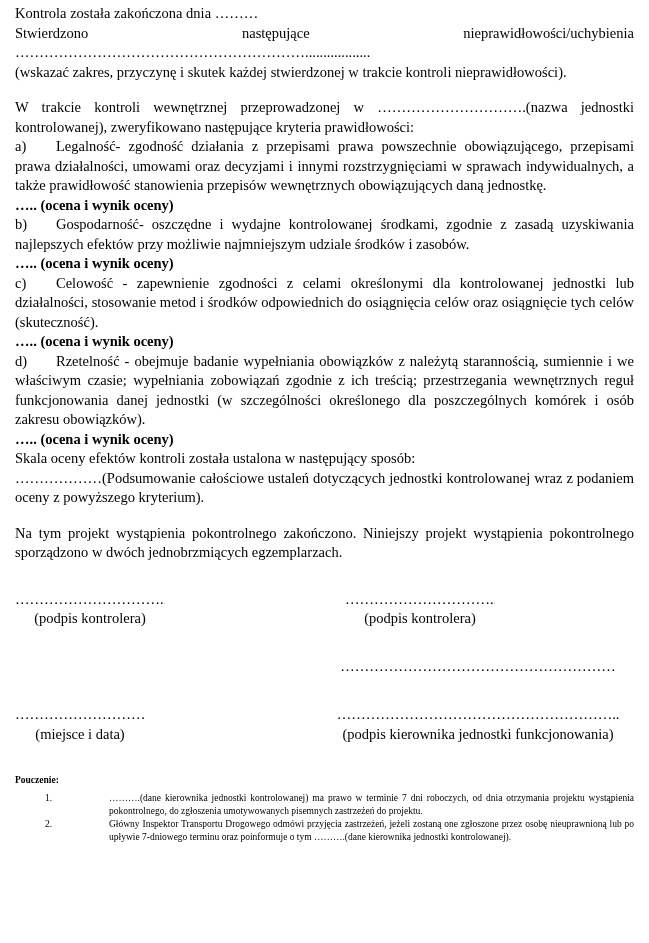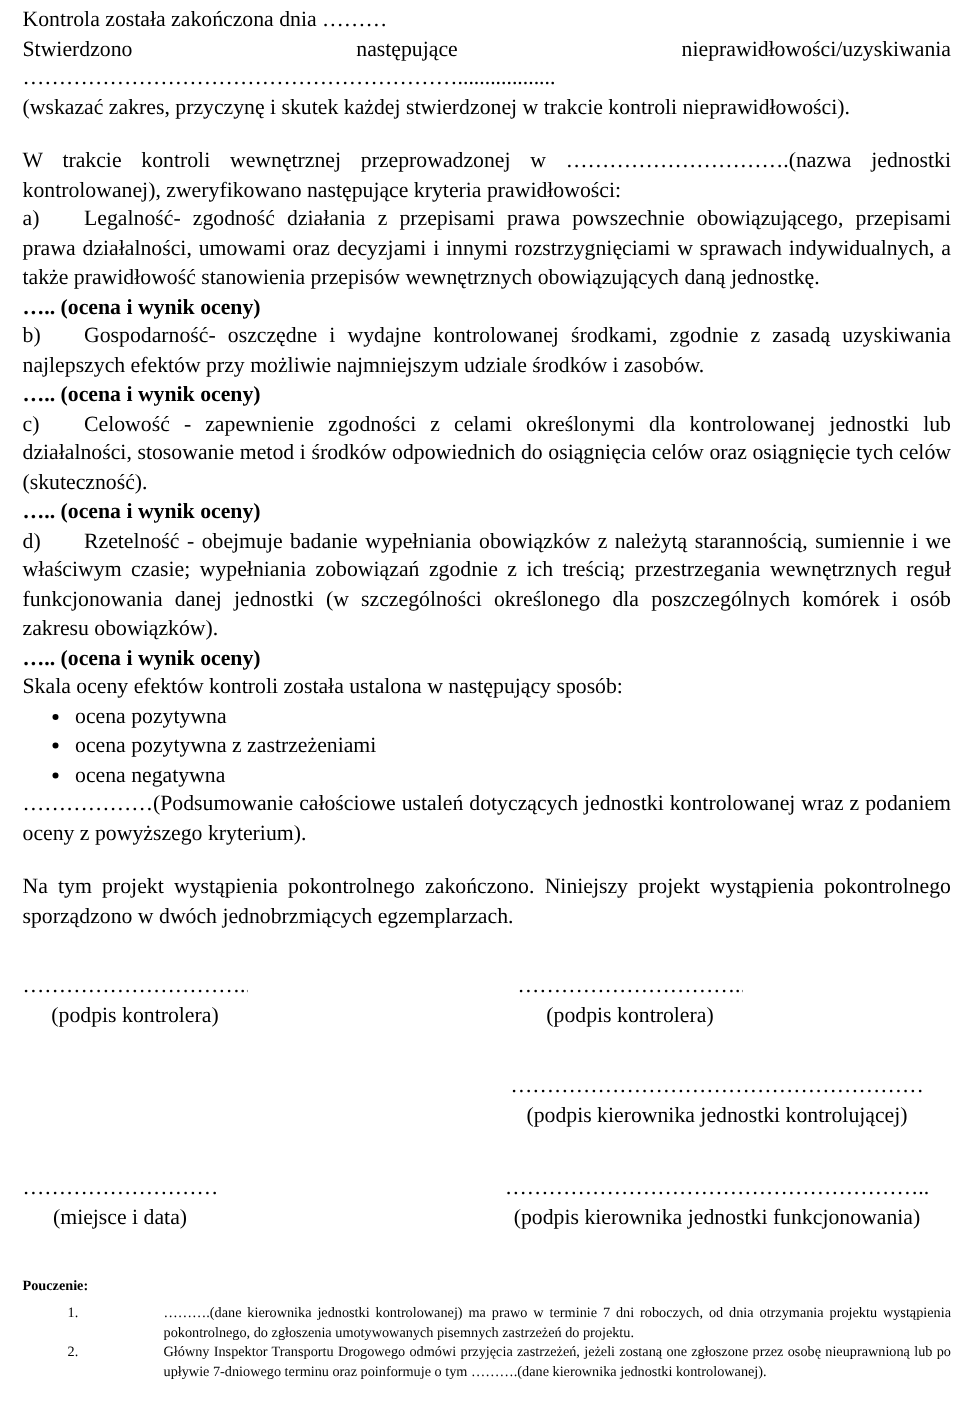--- a/index.html
+++ b/index.html
@@ -76,21 +76,21 @@
 </head>
 <body>
 
 <div class="page">
 
   <p class="line">Kontrola została zakończona dnia ………</p>
 
   <div class="spread">
     <span>Stwierdzono</span>
     <span>następujące</span>
-    <span>nieprawidłowości/uzyskiwania</span>
+    <span>nieprawidłowości/uchybienia</span>
   </div>
 
   <p class="line">……………………………………………………..................</p>
 
   <p class="line">(wskazać zakres, przyczynę i skutek każdej stwierdzonej w trakcie kontroli nieprawidłowości).</p>
 
   <p class="para gap-top">W trakcie kontroli wewnętrznej przeprowadzonej w ………………………….(nazwa jednostki kontrolowanej), zweryfikowano następujące kryteria prawidłowości:</p>
 
   <p class="para"><span class="item-label">a)</span><span>Legalność- zgodność działania z przepisami prawa powszechnie obowiązującego, przepisami prawa działalności, umowami oraz decyzjami i innymi rozstrzygnięciami w sprawach indywidualnych, a także prawidłowość stanowienia przepisów wewnętrznych obowiązujących daną jednostkę.</span></p>
   <p class="para bold">….. (ocena i wynik oceny)</p>
@@ -99,45 +99,39 @@
   <p class="para bold">….. (ocena i wynik oceny)</p>
 
   <p class="para"><span class="item-label">c)</span><span>Celowość - zapewnienie zgodności z celami określonymi dla kontrolowanej jednostki lub działalności, stosowanie metod i środków odpowiednich do osiągnięcia celów oraz osiągnięcie tych celów (skuteczność).</span></p>
   <p class="para bold">….. (ocena i wynik oceny)</p>
 
   <p class="para"><span class="item-label">d)</span><span>Rzetelność - obejmuje badanie wypełniania obowiązków z należytą starannością, sumiennie i we właściwym czasie; wypełniania zobowiązań zgodnie z ich treścią; przestrzegania wewnętrznych reguł funkcjonowania danej jednostki (w szczególności określonego dla poszczególnych komórek i osób zakresu obowiązków).</span></p>
   <p class="para bold">….. (ocena i wynik oceny)</p>
 
   <p class="line">Skala oceny efektów kontroli została ustalona w następujący sposób:</p>
 
-  <ul class="bullets">
-    <li>ocena pozytywna</li>
-    <li>ocena pozytywna z zastrzeżeniami</li>
-    <li>ocena negatywna</li>
-  </ul>
 
   <p class="para">………………(Podsumowanie całościowe ustaleń dotyczących jednostki kontrolowanej wraz z podaniem oceny z powyższego kryterium).</p>
 
   <p class="para gap-top">Na tym projekt wystąpienia pokontrolnego zakończono. Niniejszy projekt wystąpienia pokontrolnego sporządzono w dwóch jednobrzmiących egzemplarzach.</p>
 
   <div class="sig-row sig-row1">
     <div class="sig-block sb-left1">
       <div class="sig-dots">…………………………..</div>
       <div>(podpis kontrolera)</div>
     </div>
     <div class="sig-block sb-right1">
       <div class="sig-dots">…………………………..</div>
       <div>(podpis kontrolera)</div>
     </div>
   </div>
 
   <div class="sig-row sig-row2">
     <div class="sig-block sb-right2">
       <div class="sig-dots">…………………………………………………</div>
-      <div>(podpis kierownika jednostki kontrolującej)</div>
     </div>
   </div>
 
   <div class="sig-row sig-row3">
     <div class="sig-block sb-left3">
       <div class="sig-dots">……………………….</div>
       <div>(miejsce i data)</div>
     </div>
     <div class="sig-block sb-right3">
       <div class="sig-dots">…………………………………………………..</div>

